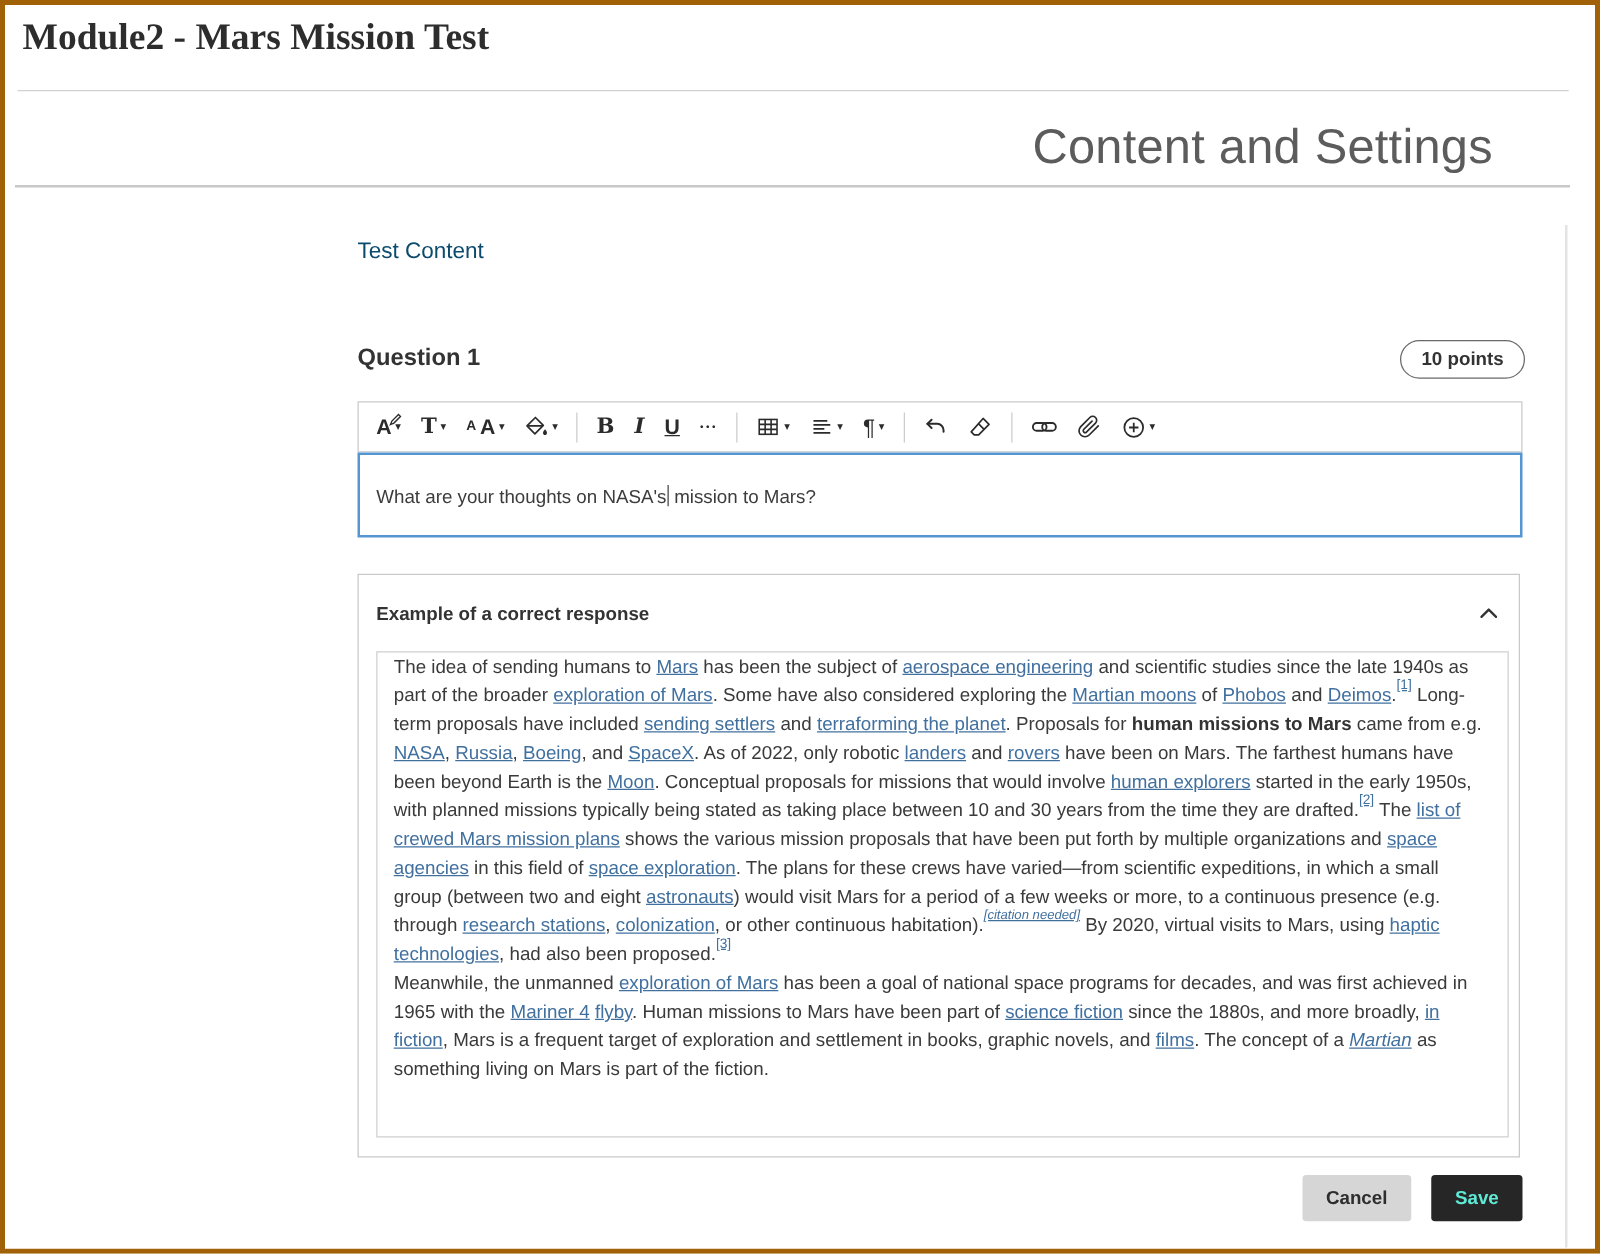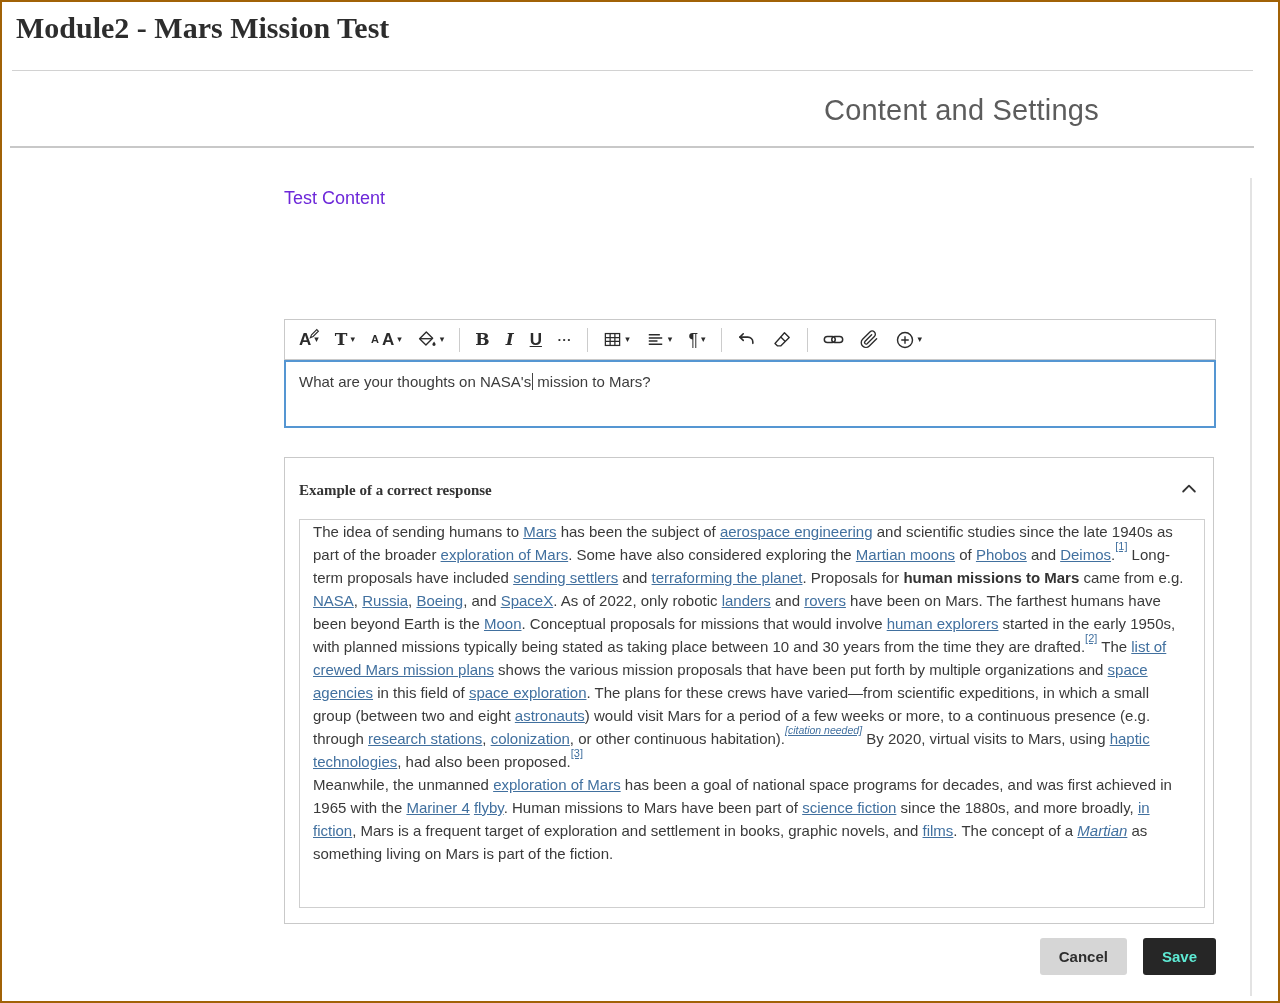--- a/index.html
+++ b/index.html
@@ -1,35 +1,35 @@
 <!DOCTYPE html>
 <html><head>
 <meta charset="utf-8">
 <style>
   * { margin:0; padding:0; box-sizing:border-box; }
   html,body { background:#fff; }
   .frame {
     position:relative; width:1280px; height:1003px;
-    border:2px solid #a16207; background:#fff; overflow:hidden;
+    border:4px solid #a16207; background:#fff; overflow:hidden;
     font-family:"Liberation Sans", sans-serif; color:#333;
   }
   .page-title {
     position:absolute; left:14px; top:4px;
     font-family:"Liberation Serif", serif; font-weight:700;
     font-size:30px; line-height:44px; color:#2d2d2d;
   }
   .rule1 { position:absolute; left:10px; top:68px; width:1241px; height:1px; background:#d2d2d2; }
   .section-heading {
     position:absolute; left:822px; top:92px;
-    font-size:29px; font-weight:400; color:#5c5c5c; letter-spacing:.2px;
+    font-size:39px; font-weight:400; color:#5c5c5c; letter-spacing:.2px;
   }
   .rule2 { position:absolute; left:8px; top:144px; width:1244px; height:2px; background:#c8c8c8; }
   .scrollline { position:absolute; left:1248px; top:176px; width:2px; height:818px; background:#e3e3e3; }
 
-  .test-content { position:absolute; left:282px; top:186px; font-size:18px; color:#6d28d9; }
+  .test-content { position:absolute; left:282px; top:186px; font-size:18px; color:#0c4a6e; }
 
   .qrow {
     position:absolute; left:282px; top:264px; width:934px; height:38px;
     display:flex; justify-content:space-between; align-items:center;
   }
   .qlabel { font-size:19px; font-weight:700; color:#333; }
   .pill {
     font-family:"Liberation Sans", sans-serif;
     font-size:15px; font-weight:600; color:#333; background:#fff;
     border:1px solid #696969; border-radius:18px; padding:6px 16px; cursor:pointer;
@@ -51,37 +51,36 @@
   .g-small  { font-size:11px; }
   .g-dots   { font-size:8px; letter-spacing:2px; font-weight:400; }
   .g-pilcrow{ font-size:18px; font-weight:400; }
   .caret { font-size:9px; color:#2b2b2b; line-height:1; }
   .tb-div { width:1px; height:24px; background:#ccc; margin:0 7px; }
   .penA { position:relative; }
   .penA svg { position:absolute; right:-9px; top:-3px; }
 
   .qinput {
     position:absolute; left:282px; top:358px; width:932px; height:68px;
-    border:2px solid #5596d2; background:#fff; padding:11px 13px;
+    border:2px solid #5596d2; background:#fff; padding:24px 13px;
     font-size:15px; color:#3c3c3c; cursor:text;
   }
   .qinput span { white-space:pre-wrap; }
   .text-caret {
     display:inline-block; width:0; height:17px;
     border-left:1.5px solid #444; vertical-align:-3px; margin-left:1px;
   }
 
   .expanel {
     position:absolute; left:282px; top:455px; width:930px; height:467px;
     border:1px solid #c9c9c9; background:#fff;
   }
   .exheader {
-    display:flex; justify-content:space-between; align-items:flex-end;
+    display:flex; justify-content:space-between; align-items:center;
     padding:21px 14px 0 14px;
-    font-family:Liberation Serif, serif;
   }
   .extitle { font-size:15px; font-weight:700; color:#333; }
   .collapse-btn { border:none; background:none; cursor:pointer; display:flex; align-items:center; }
   .exbox {
     position:absolute; left:14px; top:61px; width:906px; height:389px;
     border:1px solid #cfcfcf; padding:0 13px; overflow:hidden; cursor:text;
   }
   .exbox p { font-size:15px; line-height:23px; color:#3a3a3a; }
   .exbox strong { color:#333; }
   .lnk { color:#41709f; text-decoration:underline; cursor:pointer; }
@@ -110,20 +109,24 @@
 <div class="frame">
 
   <div class="page-title">Module2 - Mars Mission Test</div>
   <div class="rule1"></div>
   <div class="section-heading">Content and Settings</div>
   <div class="rule2"></div>
   <div class="scrollline"></div>
 
   <div class="test-content">Test Content</div>
 
+  <div class="qrow">
+    <div class="qlabel">Question 1</div>
+    <button class="pill">10 points</button>
+  </div>
 
   <div class="toolbar">
     <button class="tb-btn">
       <span class="g penA"><span>A</span><svg viewBox="0 0 24 24" width="11" height="11">
             <path d="M3 21l2.5-6L17 3.5 20.5 7 9 18.5 3 21z" fill="none" stroke="#2b2b2b" stroke-width="2.4"></path>
           </svg></span>
       <span class="caret">▾</span>
     </button>
     <button class="tb-btn">
       <span class="g g-serif">T</span>

